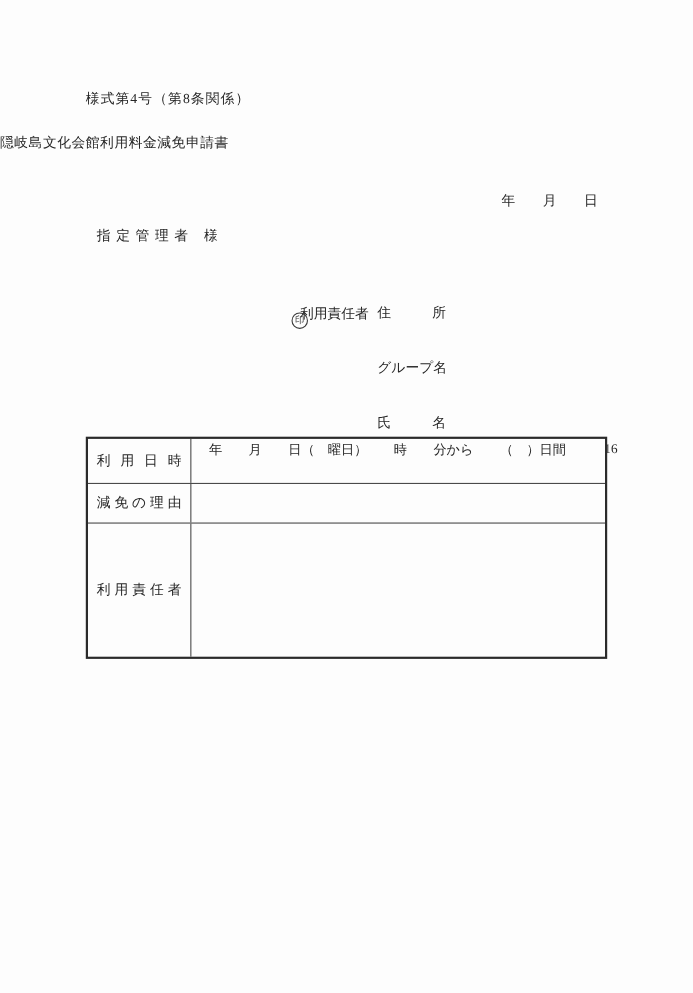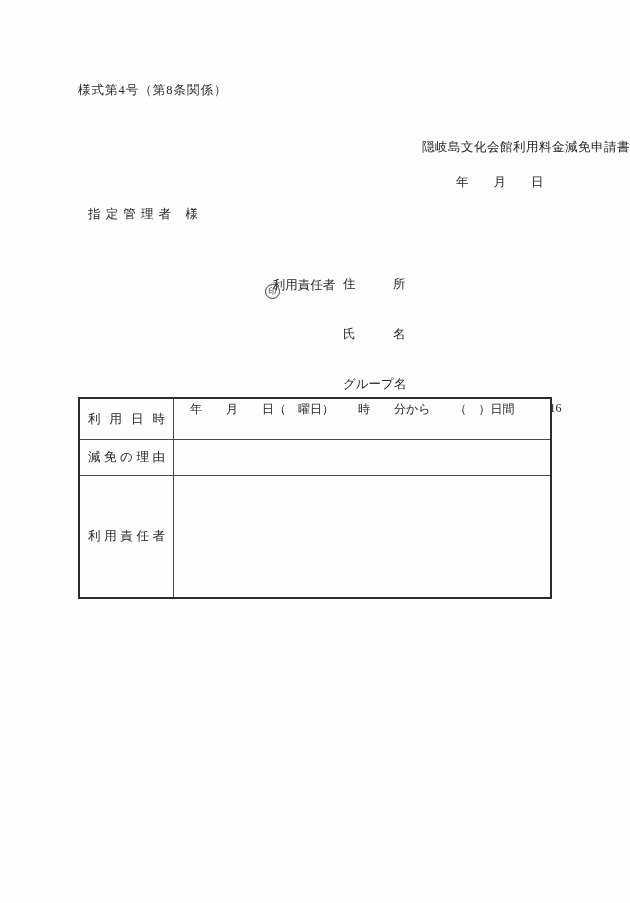--- a/index.html
+++ b/index.html
@@ -11,21 +11,21 @@
     margin: 0 auto;
     background: #fdfdfd;
     color: #262626;
     font-family: "Liberation Serif", "DejaVu Serif", serif;
     font-size: 12.5px;
     overflow: hidden;
   }
   .abs { position: absolute; white-space: pre; }
 
   .form-number { left: 78px; top: 82px; letter-spacing: 1px; }
-  .doc-title { left: 0; top: 139px; width: 630px; text-align: right; letter-spacing: 0.5px; white-space: pre; }
+  .doc-title { left: 0; top: 122px; width: 630px; text-align: left; letter-spacing: 0.5px; white-space: pre; }
   .date-line { left: 456px; top: 174px; }
   .addressee { left: 88px; top: 206px; letter-spacing: 1px; }
 
   .applicant { left: 265px; top: 245px; width: 290px; }
   .applicant .arow { display: flex; line-height: 20px; text-align: center; }
   .applicant .role { width: 78px; white-space: pre; }
   .applicant .flabel { white-space: pre; font-family: Liberation Mono, monospace; }
   .seal {
     position: absolute;
     left: 265px; top: 284px;
@@ -77,25 +77,25 @@
 
   <div class="abs addressee">指 定 管 理 者　様</div>
 
   <div class="abs applicant">
     <div class="arow">
       <span class="role">利用責任者</span>
       <span class="flabel">住　　　所</span>
     </div>
     <div class="arow">
       <span class="role"></span>
-      <span class="flabel">氏　　　名</span>
+      <span class="flabel">グループ名</span>
     </div>
     <div class="arow">
       <span class="role"></span>
-      <span class="flabel">グループ名</span>
+      <span class="flabel">氏　　　名</span>
     </div>
     <div class="arow">
       <span class="role"></span>
       <span class="flabel">Ｔ　Ｅ　Ｌ</span>
     </div>
   </div>
 
   <div class="seal">印</div>
 
   <div class="abs body-par">

